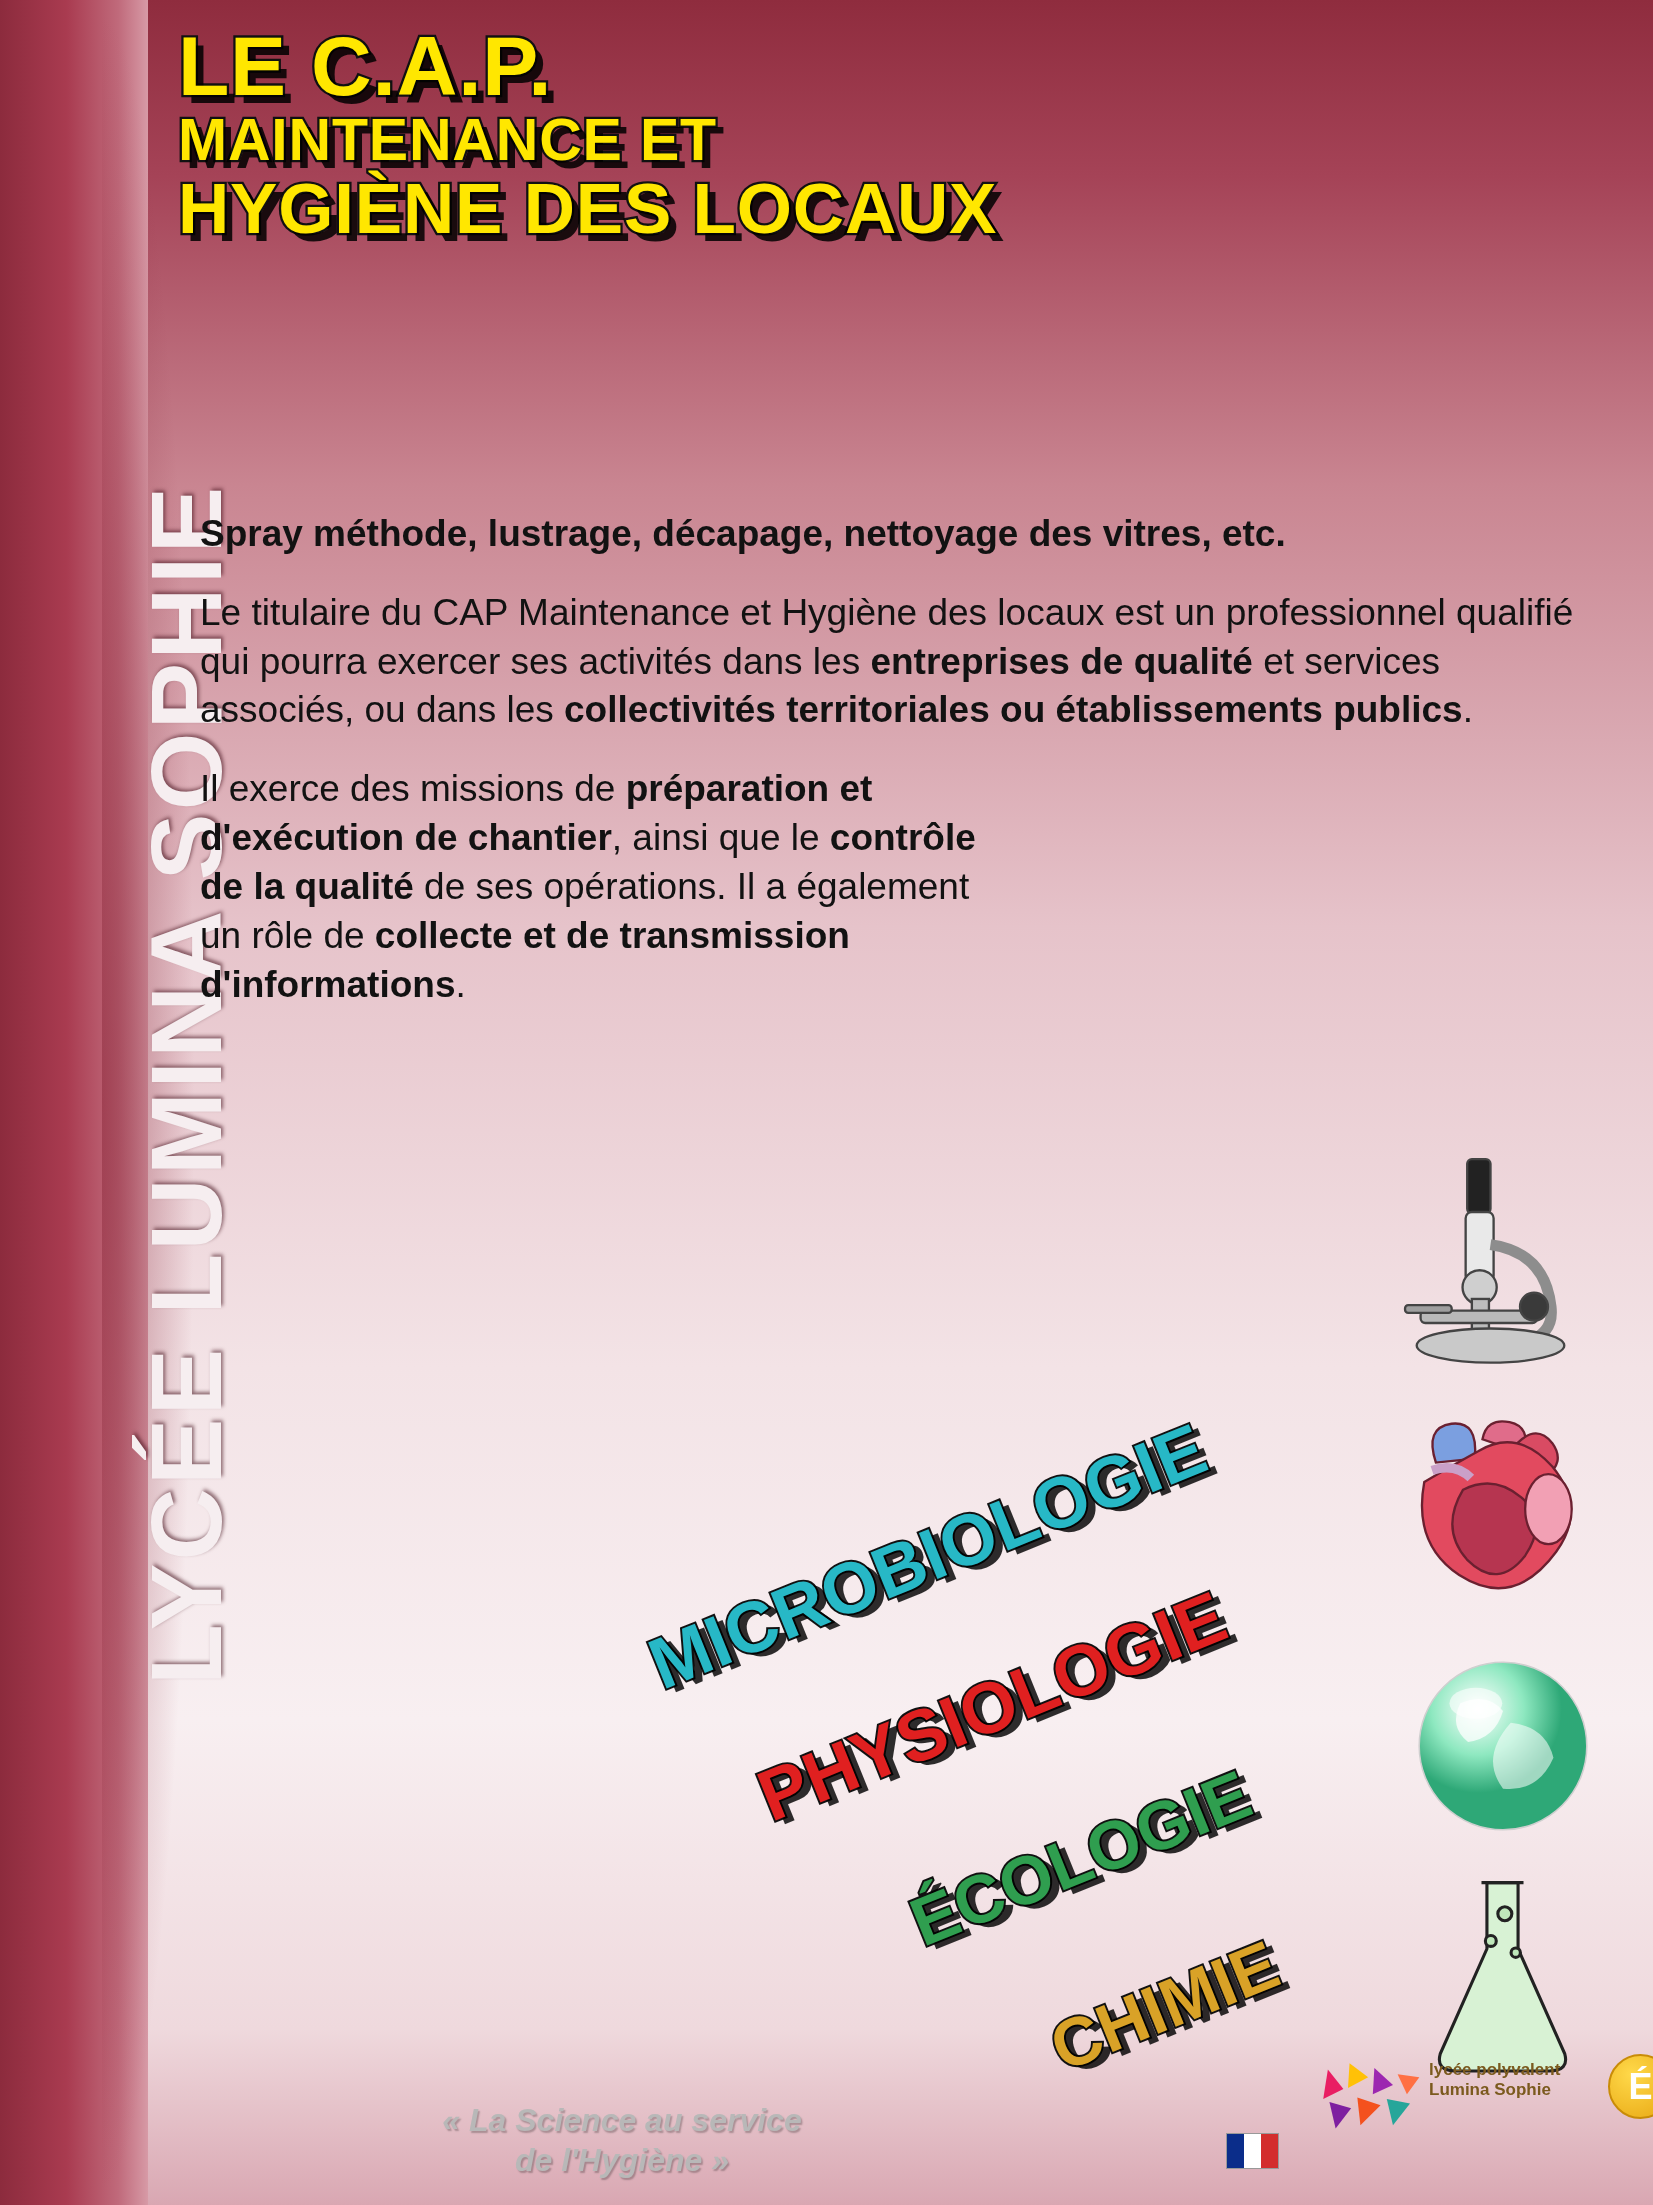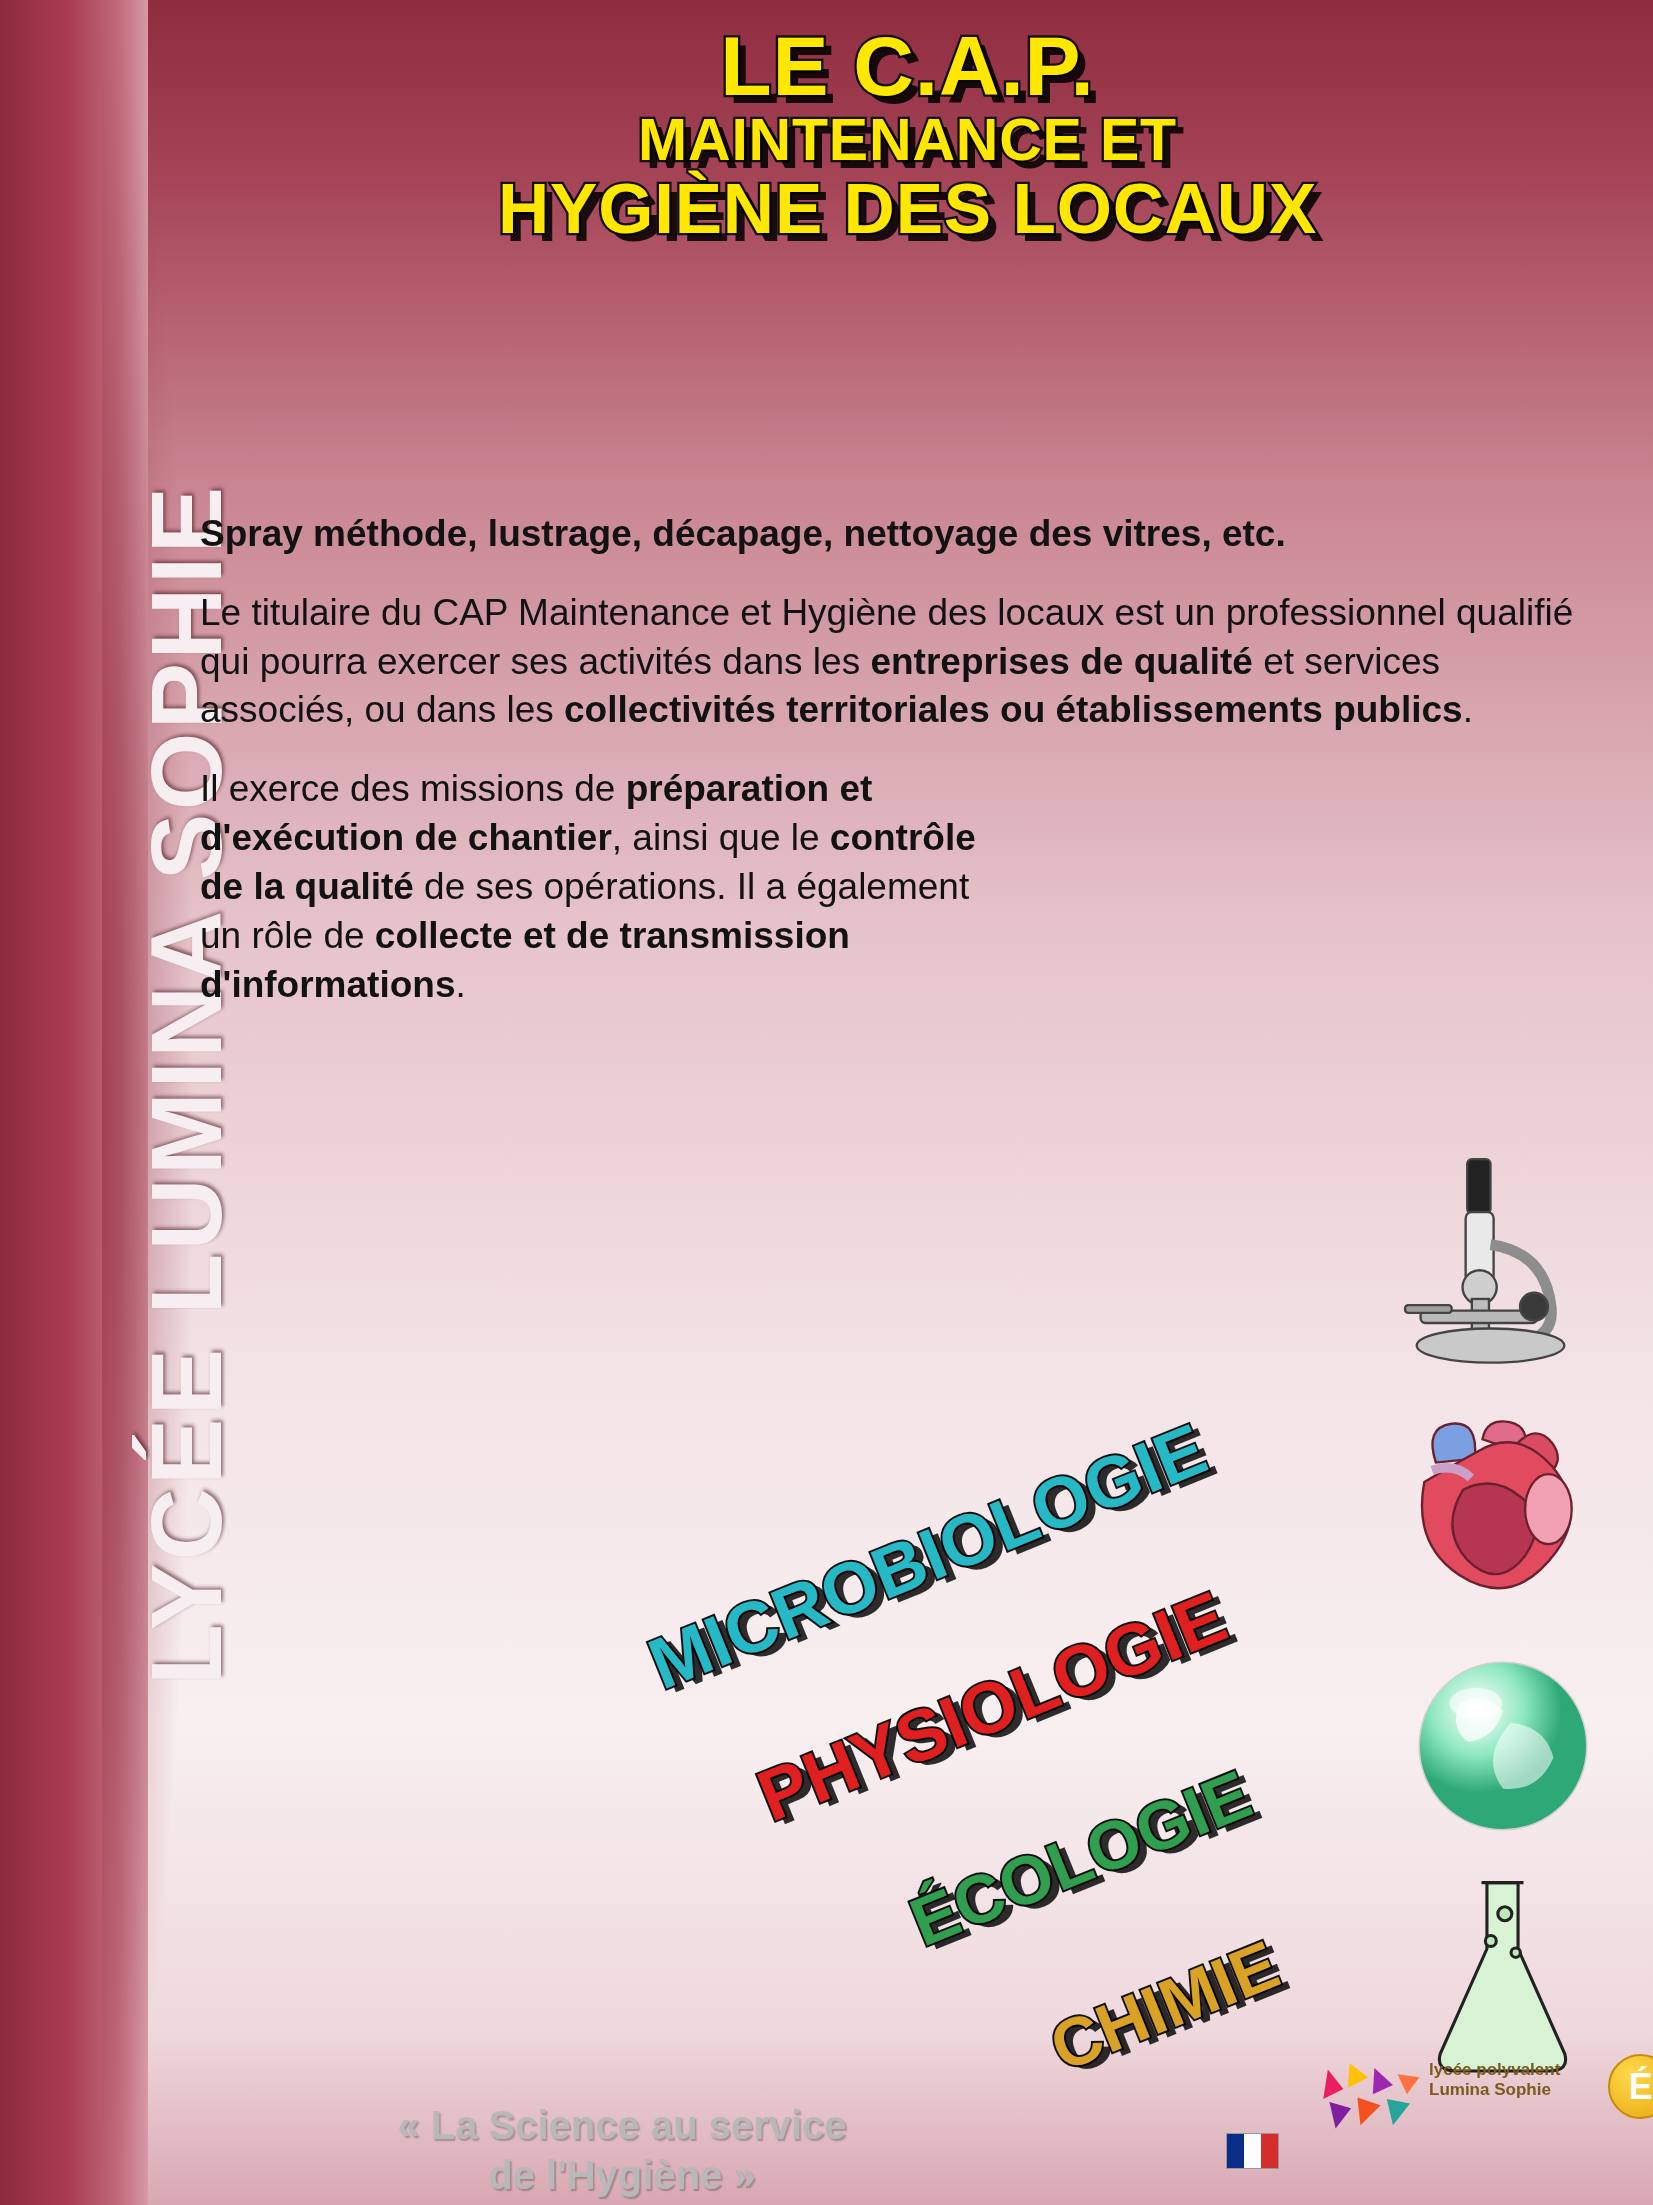--- a/index.html
+++ b/index.html
@@ -34,22 +34,22 @@
     font-size:100px;
     font-weight:bold;
     letter-spacing:3.1px;
     color:#f6eef0;
     text-shadow:2.3px 2.3px 3.9px rgba(60,10,20,.55);
     white-space:nowrap;
   }
 
   
   .title-wrap{
-    position:absolute;left:192px;top:22px;width:1431px;
-    text-align:center;
+    position:absolute;left:178px;top:22px;width:1431px;
+    text-align:left;
   }
   .title-line{
     font-size:84px;line-height:1.05;font-weight:bold;
     color:#ffe700;
     -webkit-text-stroke:4.7px #111;
     paint-order:stroke fill;
     text-shadow:7.8px 7.8px 0 rgba(0,0,0,.85);
     letter-spacing:0.8px;
     white-space:nowrap;
   }
@@ -93,22 +93,22 @@
   
   .globe{right:54px;top:1649px;width:194px;height:194px;}
   
   .flask{right:62px;top:1867px;width:179px;height:218px;}
 
   
   .footer-quote{
     position:absolute;left:171px;top:2100px;width:902px;
     text-align:center;
     color:#b8b8b8;
-    font-weight:bold;
-    font-size:40px;line-height:1.25;
+    font-style:italic;font-weight:bold;
+    font-size:32px;line-height:1.25;
     text-shadow:1.6px 1.6px 1.6px rgba(0,0,0,.25);
   }
   .logos{
     position:absolute;right:31px;bottom:18.7px;width:591px;height:163px;
   }
   .logo{position:absolute;}
   .logo-stars{left:280px;top:31px;width:117px;height:93px;}
   .lycee-name{
     position:absolute;left:397px;top:37px;width:179px;
     font-size:17px;font-weight:bold;color:#7b5a1e;line-height:1.15;

